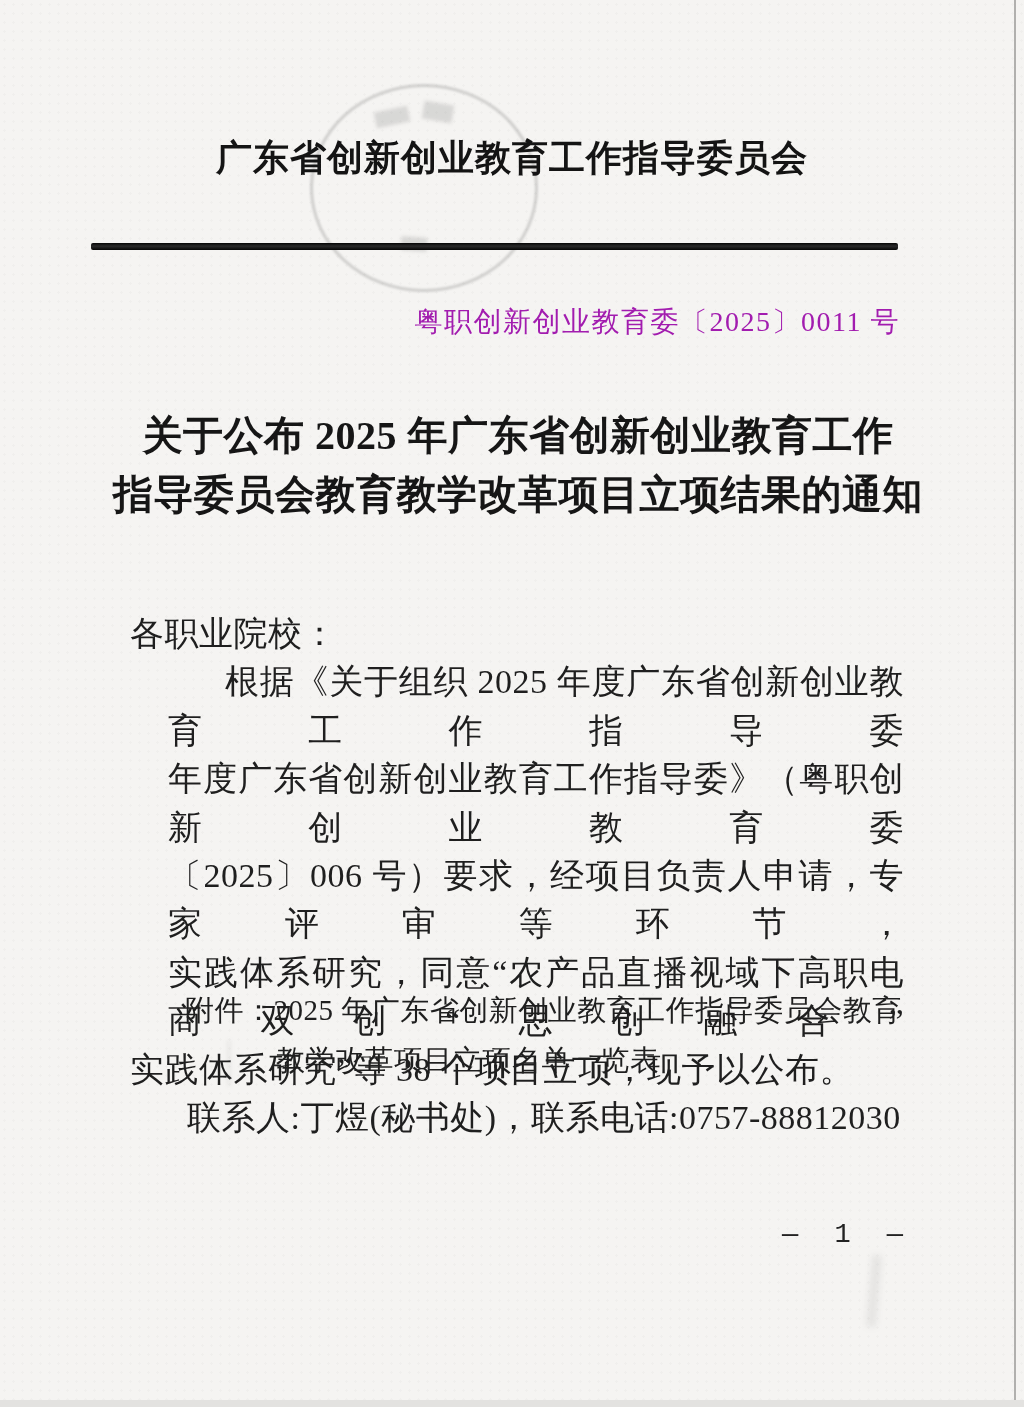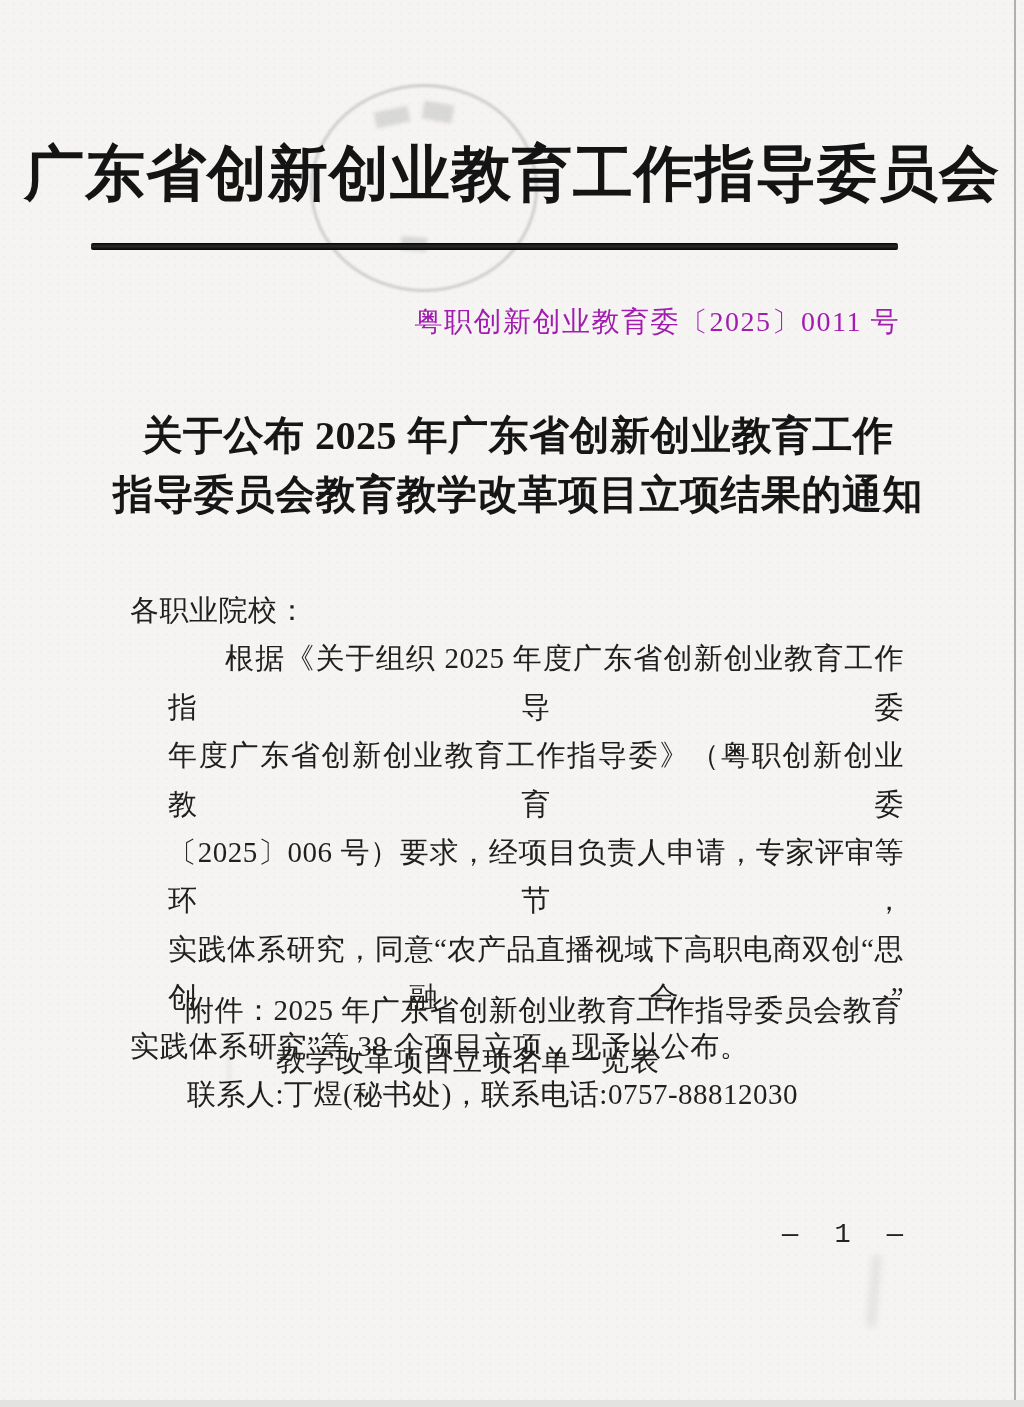--- a/index.html
+++ b/index.html
@@ -64,21 +64,21 @@
   .stamp .mark2 { left: 110px; top: 16px; width: 30px; height: 18px; transform: rotate(10deg); }
   .stamp .mark3 { left: 88px;  top: 150px; width: 26px; height: 14px; transform: rotate(4deg); }
 
   .org-header {
     position: absolute;
     top: 134px;
     left: 0;
     width: 100%;
     margin: 0;
     text-align: center;
-    font-size: 60px;
+    font-size: 36px;
     font-weight: 700;
     letter-spacing: 1px;
     color: #141414;
     white-space: nowrap;
   }
 
   .header-rule {
     position: absolute;
     left: 91px;
     top: 243px;
@@ -107,23 +107,23 @@
     font-size: 40px;
     font-weight: 700;
     line-height: 59px;
     letter-spacing: 0.5px;
     color: #161616;
   }
 
   .body-block {
     position: absolute;
     left: 130px;
-    top: 586px;
+    top: 610px;
     width: 774px;
-    font-size: 29px;
+    font-size: 34px;
     line-height: 48.4px;
     color: #1f1f1f;
     letter-spacing: 0.5px;
   }
   .body-line { white-space: nowrap; }
   .jline {
     white-space: normal;
     text-align: justify;
     text-align-last: justify;
     margin-left: 38px;

